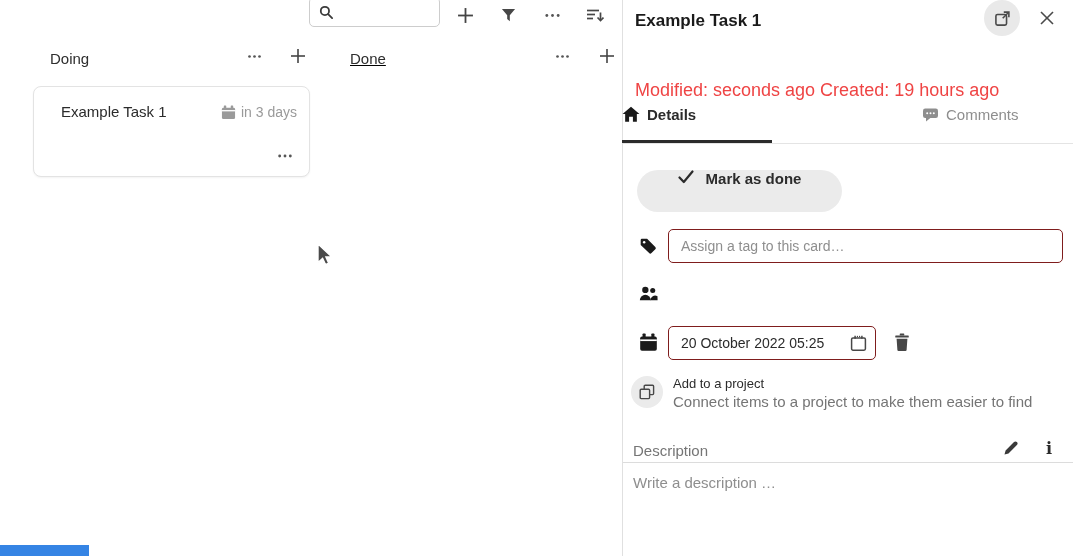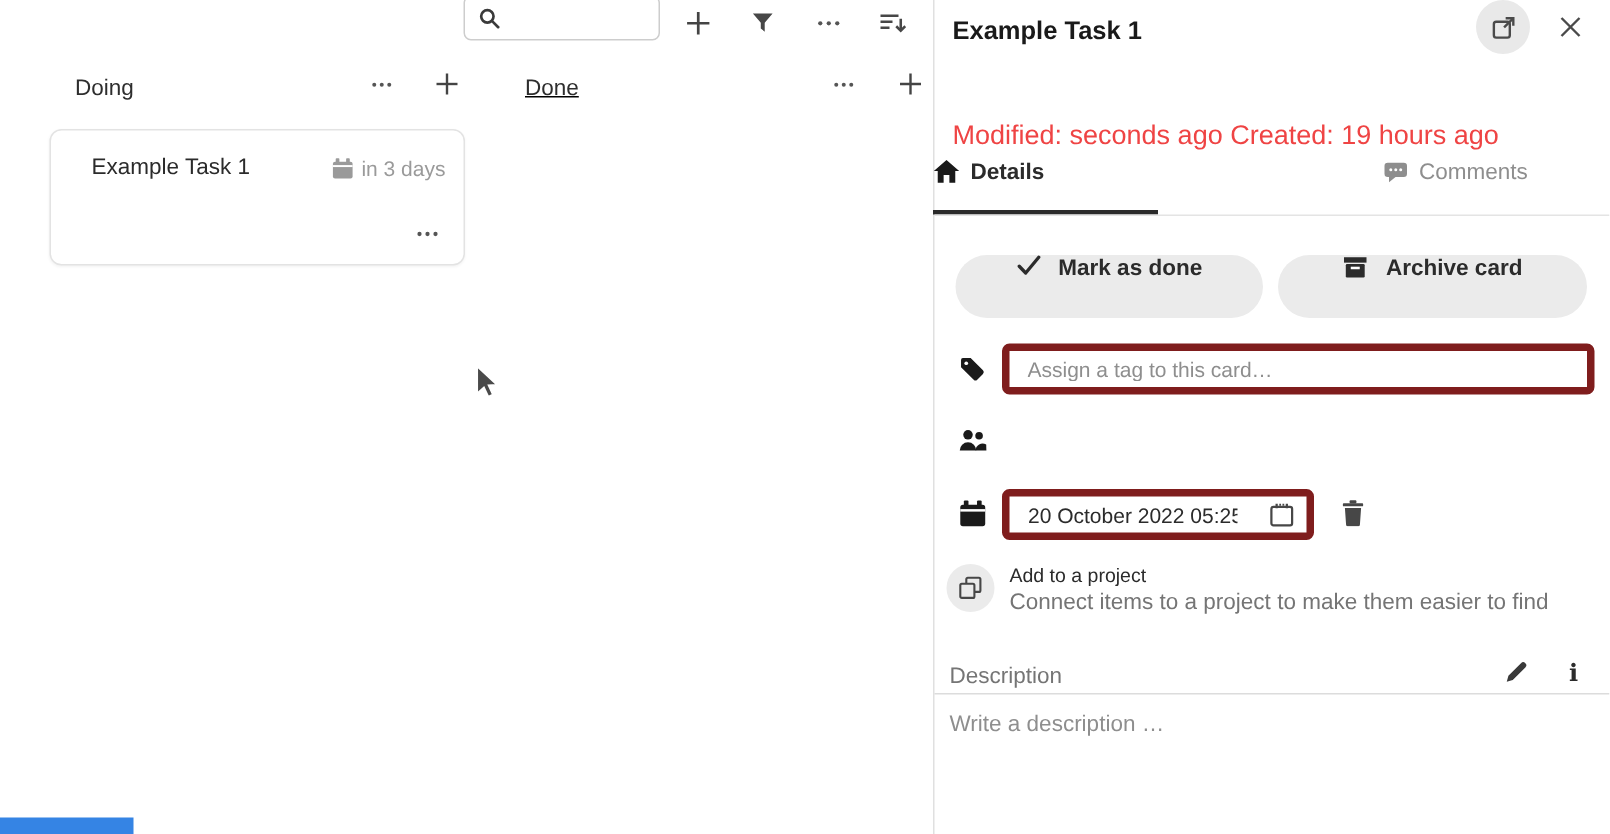--- a/index.html
+++ b/index.html
@@ -46,21 +46,21 @@
     align-items:center; justify-content:flex-start; gap:7px; cursor:pointer; padding-top:5px; }
   .tab .lbl { font-size:15px; color:#8e8e8e; }
   .tab.active .lbl { color:#2b2b2b; font-weight:bold; }
   .tab-underline { left:622px; top:140px; width:150px; height:3px; background:#2b2b2b; }
   .tab-baseline { left:623px; top:143px; width:450px; height:1px; background:#e4e4e4; }
 
   .pill { top:170px; height:42px; border-radius:21px; background:#ebebeb;
     display:flex; align-items:flex-start; justify-content:center; gap:12px;
     font-size:15px; font-weight:bold; color:#2b2b2b; cursor:pointer; }
 
-  .field { border:5px solid #7f1d1d; border-radius:5px; background:#fff;
+  .field { border:1px solid #7f1d1d; border-radius:5px; background:#fff;
     display:flex; align-items:center; }
   .field input { border:none; outline:none; flex:1; min-width:0; background:transparent;
     font:14px "Liberation Sans",sans-serif; color:#2b2b2b; padding:0 12px; }
   .field input::placeholder { color:#8e8e8e; opacity:1; }
   .tag-field  { left:668px; top:229px; width:395px; height:34px; }
   .user-field { left:668px; top:275px; width:395px; height:34px; }
   .date-field { left:668px; top:326px; width:208px; height:34px; }
   .in-field-btn { width:34px; height:32px; display:flex; align-items:center;
     justify-content:center; cursor:pointer; }
   .side-ic { width:20px; height:20px; display:flex; align-items:center;
@@ -218,28 +218,20 @@
   </div>
   <div class="abs tab-underline"></div>
   <div class="abs tab-baseline"></div>
 
   <div class="abs pill" style="left:637px;width:205px;">
     <svg width="16" height="14" viewBox="0 0 16 14">
         <polyline points="1.5,7.5 5.8,12 14.5,1.5" fill="none" stroke="#2b2b2b" stroke-width="2.2" stroke-linecap="round" stroke-linejoin="round"></polyline>
       </svg>
     <span>Mark as done</span>
   </div>
-  <div class="abs pill" style="left:852px;width:206px;">
-    <svg width="17" height="16" viewBox="0 0 16 16">
-        <rect x="0.5" y="1.5" width="15" height="3.6" fill="#2b2b2b"></rect>
-        <rect x="1.7" y="6" width="12.6" height="9" rx="0.8" fill="#2b2b2b"></rect>
-        <rect x="5" y="7.8" width="6" height="1.7" fill="#ffffff"></rect>
-      </svg>
-    <span>Archive card</span>
-  </div>
 
   <span class="abs side-ic" style="left:638px;top:236px;">
     <svg width="18" height="18" viewBox="0 0 16 16">
         <path d="M1.5 2.6 a1.1 1.1 0 0 1 1.1 -1.1 h4.6 l7.3 7.3 a1.5 1.5 0 0 1 0 2.1 l-3.4 3.4 a1.5 1.5 0 0 1 -2.1 0 L1.5 7 Z" fill="#1a1a1a"></path>
         <circle cx="4.6" cy="4.6" r="1.1" fill="#fff"></circle>
       </svg>
   </span>
   <div class="abs field tag-field">
     <input placeholder="Assign a tag to this card…" style="">
   </div>

